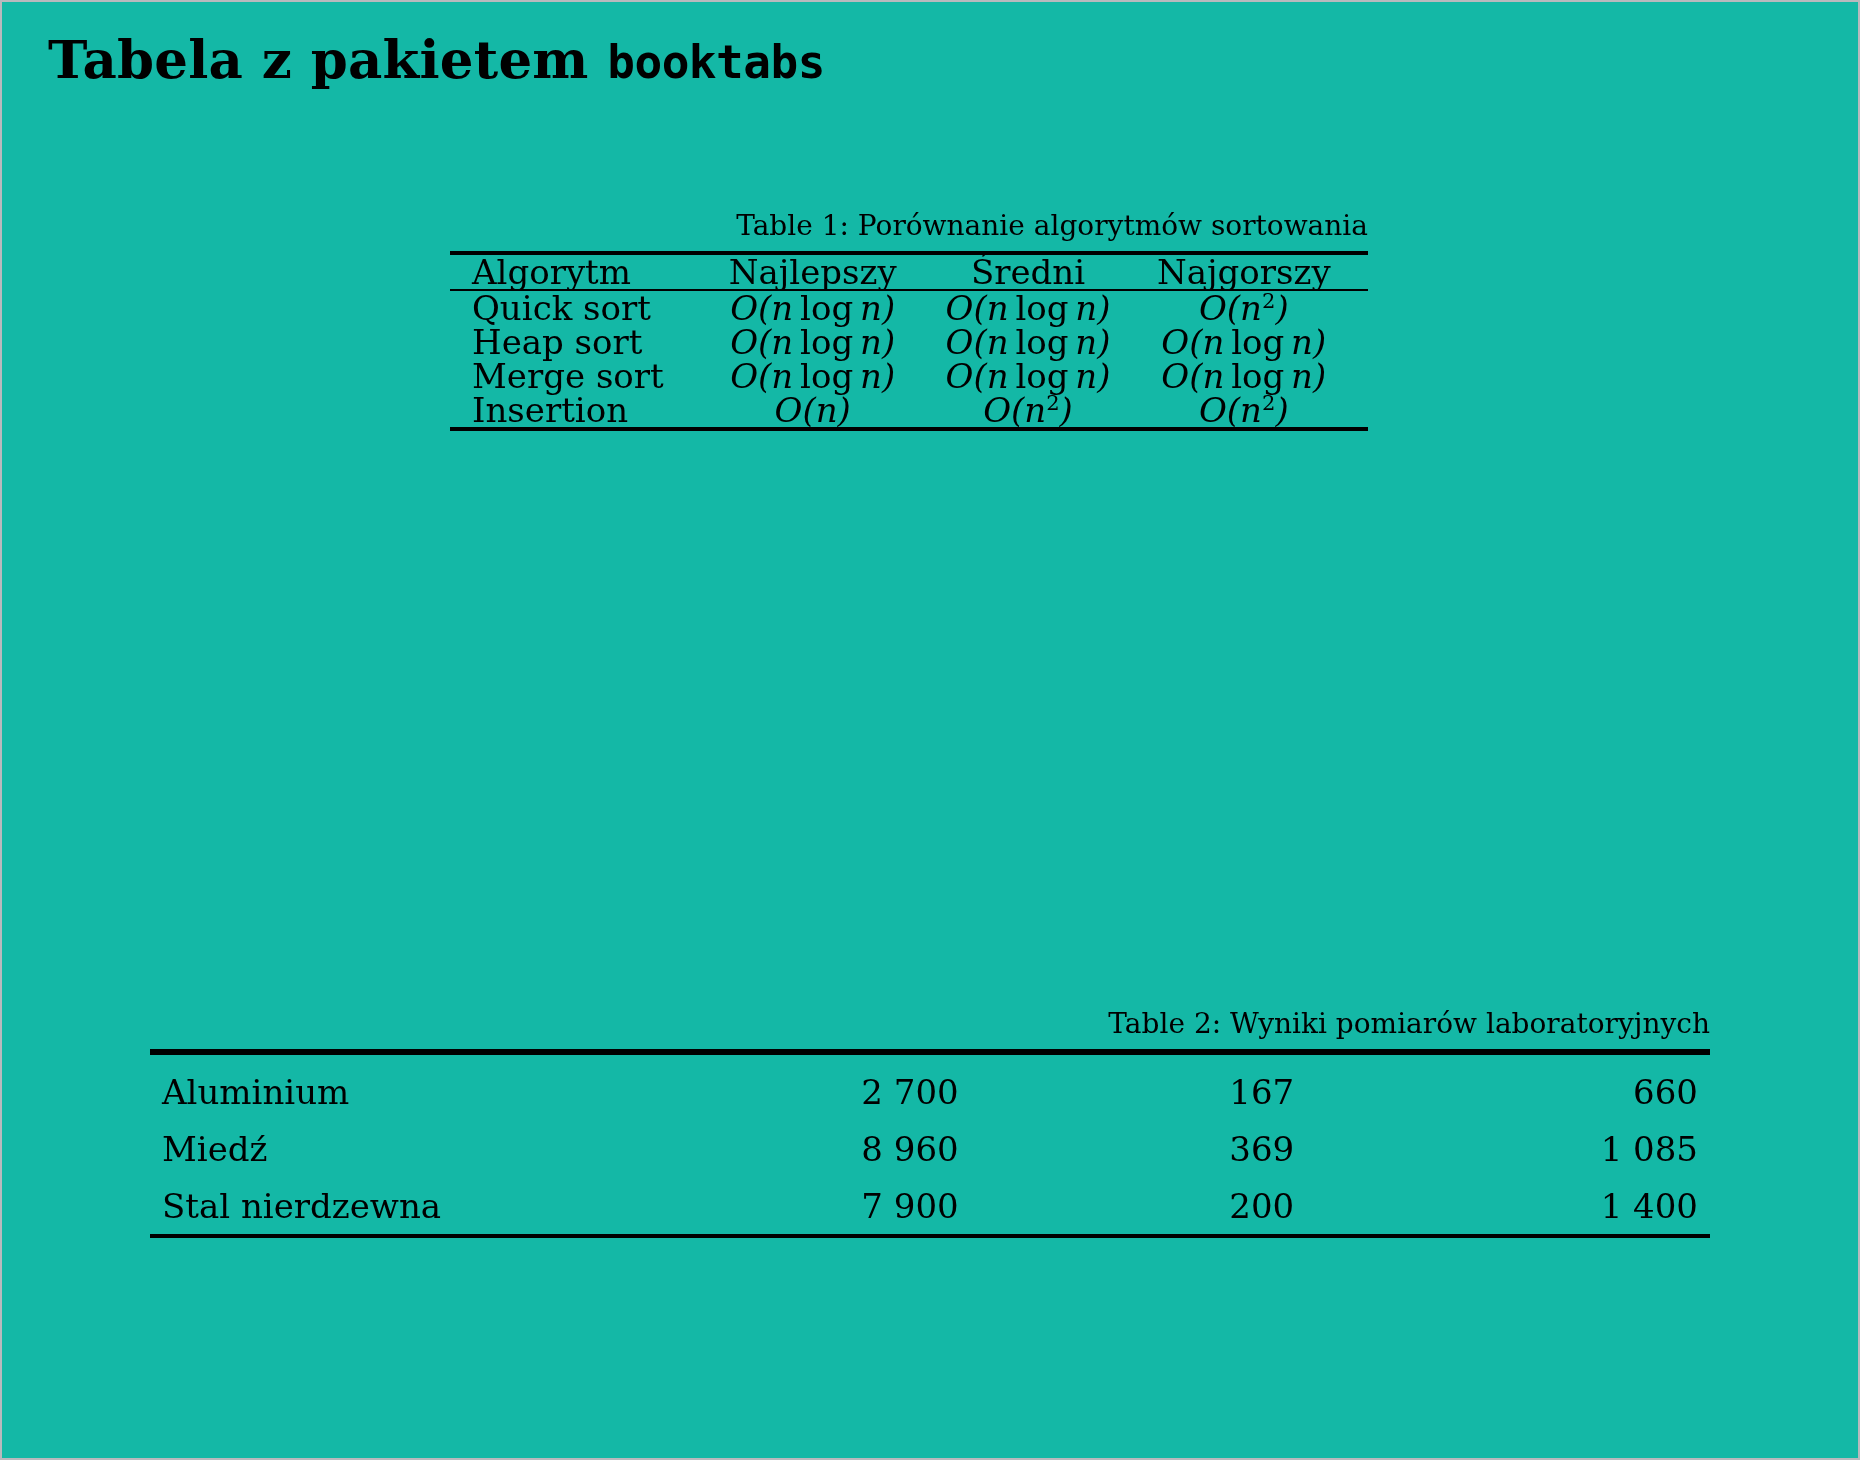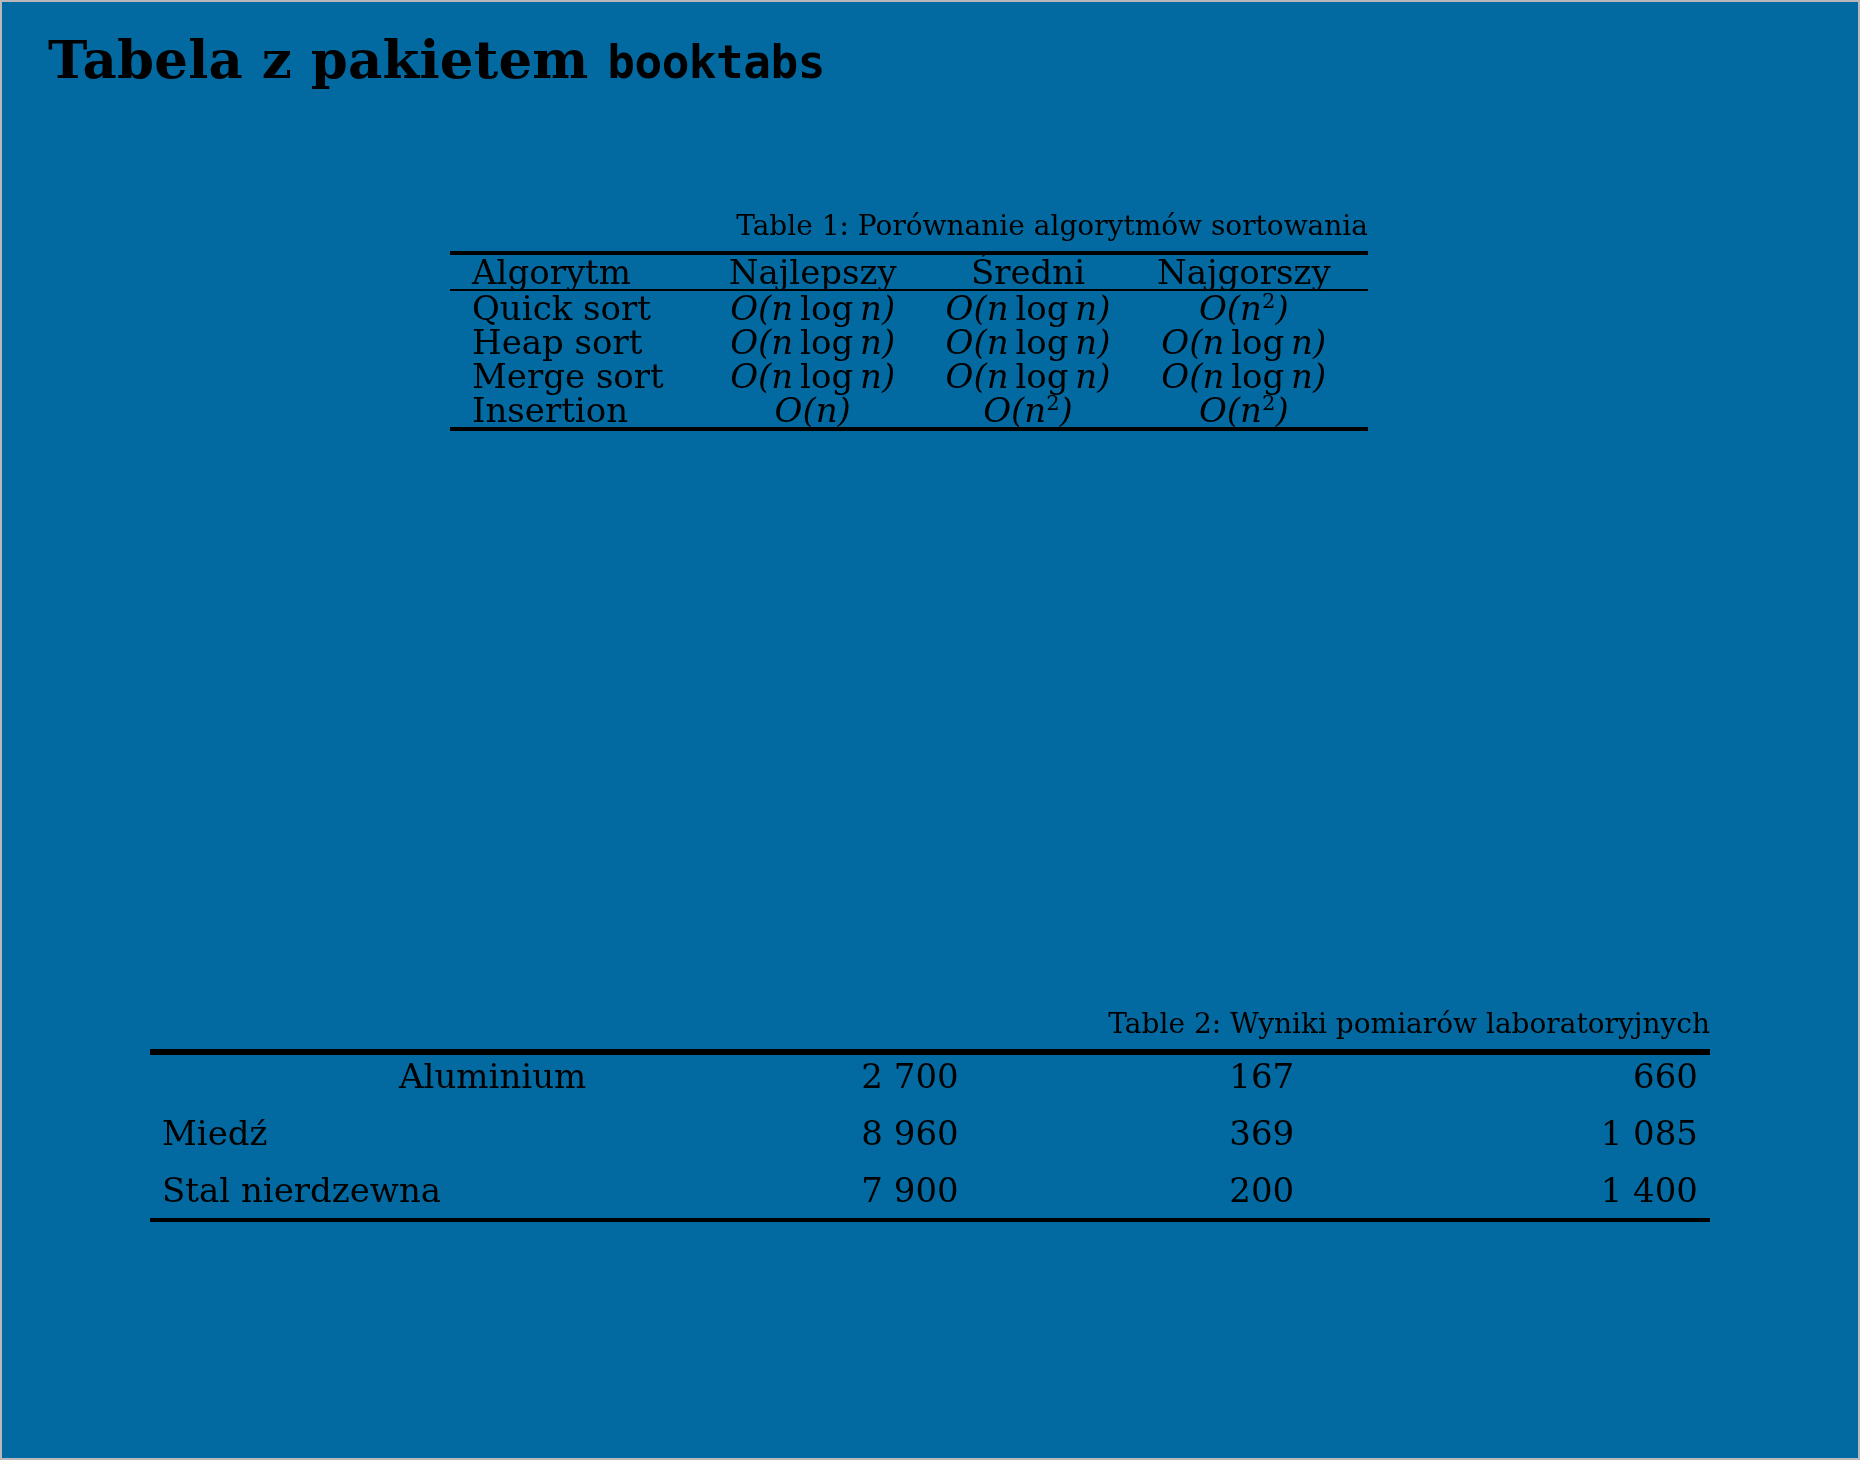--- a/index.html
+++ b/index.html
@@ -9,21 +9,21 @@
     background: #ffffff;
   }
   body {
     font-family: "DejaVu Serif", serif;
     color: #000000;
   }
   .page {
     position: relative;
     width: 1860px;
     height: 1460px;
-    background: #0369a1;
+    background: #14b8a6;
     box-sizing: border-box;
     border: 2px solid #b9b9bd;
     overflow: hidden;
   }
 
   
   .doc-title {
     position: absolute;
     left: 46px;
     top: 26px;
@@ -97,21 +97,21 @@
   #table2 .c-d    { width: 380px; padding-right: 12px; }
   #table2 .c-h    { width: 330px; padding-right: 12px; }
   #table2 .c-t    { width: 400px; padding-right: 12px; }
   #table2 .hdr-row th.c-mat { padding-bottom: 14px; }
   #table2 .hdr-row th { padding-top: 6px; padding-bottom: 14px; }
   #table2 .body-row td { padding: 12px 0 11px 0; }
   #table2 .body-row td.c-mat { padding-left: 12px; }
   #table2 .body-row td.c-d { padding-right: 12px; }
   #table2 .body-row td.c-h { padding-right: 12px; }
   #table2 .body-row td.c-t { padding-right: 12px; }
-  #table2 .first-body-row td { padding-top: 4px; text-align: right; }
+  #table2 .first-body-row td { padding-top: 20px; }
   #table2 .last-body-row td { padding-bottom: 20px; }
 
   
   .math {
     font-family: "DejaVu Serif", serif;
     font-style: italic;
     white-space: nowrap;
   }
   .math .up { font-style: normal; }
   .math sup {

